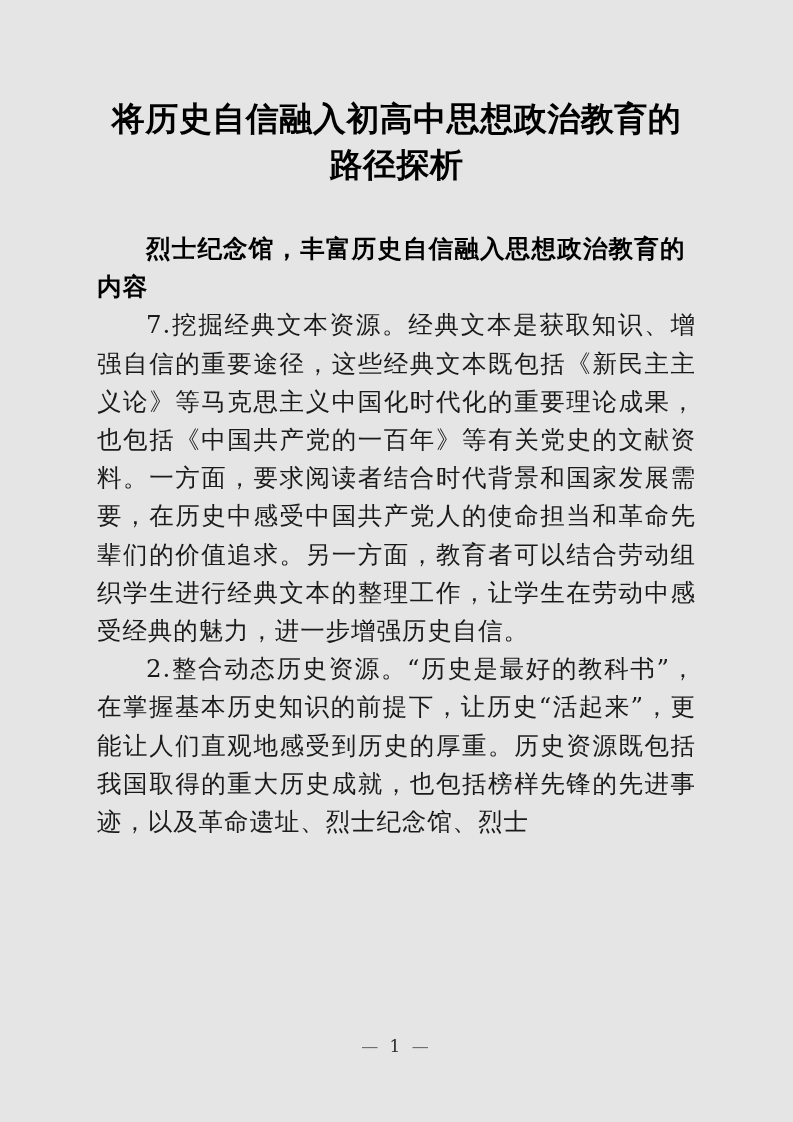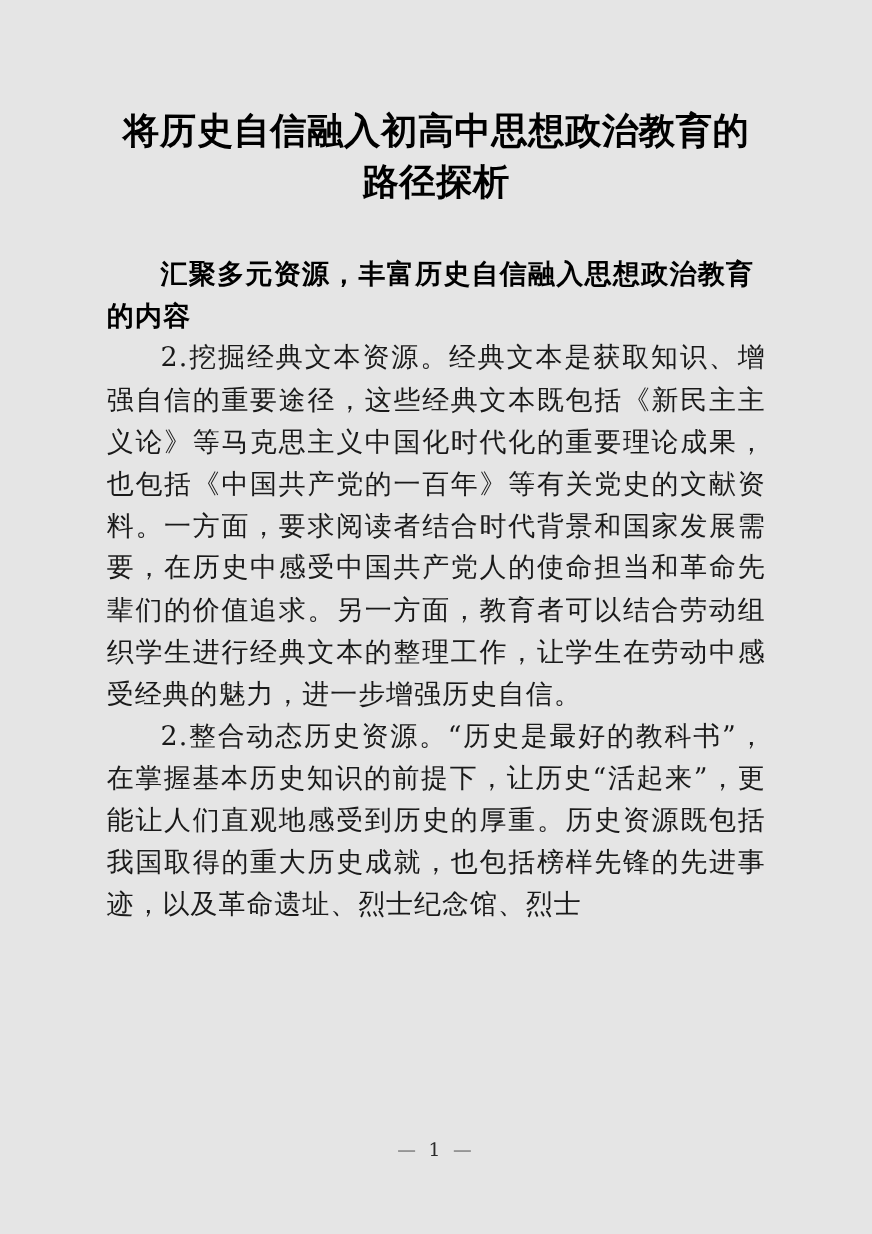--- a/index.html
+++ b/index.html
@@ -83,23 +83,23 @@
 </head>
 <body>
 
 <div class="page">
 
   <div class="doc-body">
 
     <h1 class="doc-title">将历史自信融入初高中思想政治教育的路径探析</h1>
 
 
-    <p class="section-heading">汇聚多元资源，丰富历史自信融入思想政治教育的内容</p>
+    <p class="section-heading">烈士纪念馆，丰富历史自信融入思想政治教育的内容</p>
 
-    <p class="para">2.挖掘经典文本资源。经典文本是获取知识、增强自信的重要途径，这些经典文本既包括《新民主主义论》等马克思主义中国化时代化的重要理论成果，也包括《中国共产党的一百年》等有关党史的文献资料。一方面，要求阅读者结合时代背景和国家发展需要，在历史中感受中国共产党人的使命担当和革命先辈们的价值追求。另一方面，教育者可以结合劳动组织学生进行经典文本的整理工作，让学生在劳动中感受经典的魅力，进一步增强历史自信。</p>
+    <p class="para">7.挖掘经典文本资源。经典文本是获取知识、增强自信的重要途径，这些经典文本既包括《新民主主义论》等马克思主义中国化时代化的重要理论成果，也包括《中国共产党的一百年》等有关党史的文献资料。一方面，要求阅读者结合时代背景和国家发展需要，在历史中感受中国共产党人的使命担当和革命先辈们的价值追求。另一方面，教育者可以结合劳动组织学生进行经典文本的整理工作，让学生在劳动中感受经典的魅力，进一步增强历史自信。</p>
 
     <p class="para">2.整合动态历史资源。“历史是最好的教科书”，在掌握基本历史知识的前提下，让历史“活起来”，更能让人们直观地感受到历史的厚重。历史资源既包括我国取得的重大历史成就，也包括榜样先锋的先进事迹，以及革命遗址、烈士纪念馆、烈士</p>
 
   </div>
 
   <div class="page-footer">
     <span class="dash">—</span>
     <span>1</span>
     <span class="dash">—</span>
   </div>

